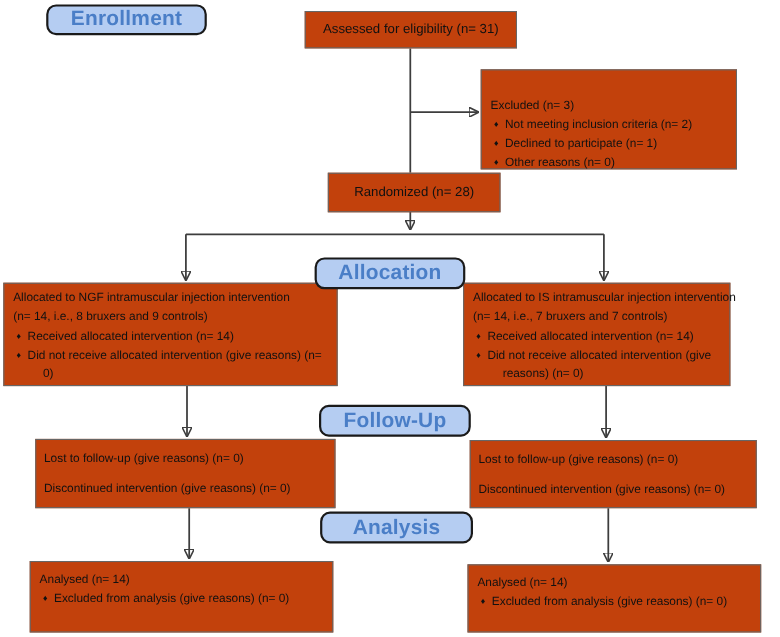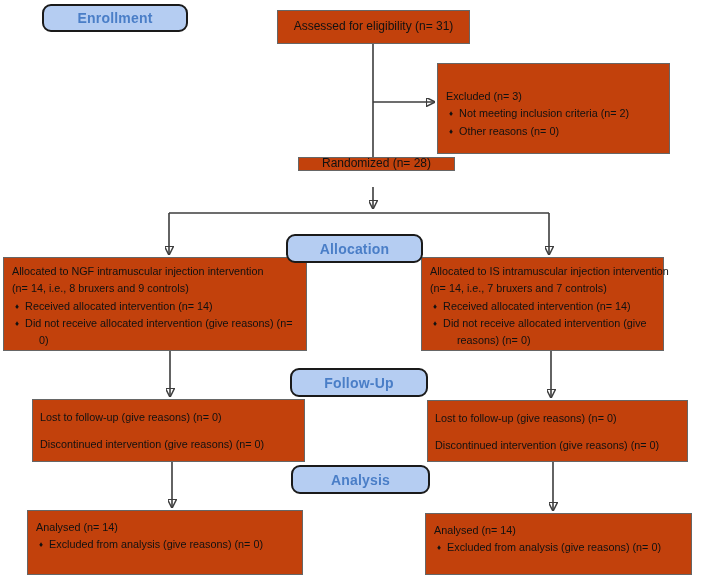--- a/index.html
+++ b/index.html
@@ -21,35 +21,35 @@
     position:absolute;background:#c2410c;border:1.5px solid var(--box-border);
     font-size:10.8px;line-height:1.6;z-index:1;padding:5px 8px;
   }
   .box.center{
     display:flex;align-items:center;justify-content:center;
     font-size:12px;white-space:nowrap;text-align:center;padding:2px 4px;
   }
   .stage-label{
     position:absolute;z-index:2;display:flex;align-items:center;justify-content:center;
     background:var(--label-fill);border:2px solid var(--label-border);border-radius:9px;
-    color:var(--label-text);font-weight:bold;font-size:14px;letter-spacing:.2px;
+    color:var(--label-text);font-weight:bold;font-size:19px;letter-spacing:.2px;
   }
   .no-wrap{white-space:nowrap;}
   .bullet-line{
     margin-left:3px;padding-left:24px;text-indent:-24px;
   }
   .bullet-line .glyph{
     display:inline;font-size:8px;margin-right:6px;vertical-align:1px;color:#111;
   }
   .para-gap{margin-top:10px;}
   
   #lbl-enrollment{left:42px;top:4px;width:146px;height:28px;}
   #box-assessed{left:277px;top:10px;width:193px;height:34px;}
   #box-excluded{left:437px;top:63px;width:233px;height:91px;padding-top:24px;}
-  #box-randomized{left:298px;top:157px;width:157px;height:14px;}
+  #box-randomized{left:298px;top:157px;width:157px;height:36px;}
   #lbl-allocation{left:286px;top:234px;width:137px;height:29px;}
   #box-alloc-left{left:3px;top:257px;width:304px;height:94px;}
   #box-alloc-right{left:421px;top:257px;width:243px;height:94px;}
   #lbl-followup{left:290px;top:368px;width:138px;height:29px;}
   #box-fu-left{left:32px;top:399px;width:273px;height:63px;padding:9px 7px;}
   #box-fu-right{left:427px;top:400px;width:261px;height:62px;padding:9px 7px;}
   #lbl-analysis{left:291px;top:465px;width:139px;height:29px;}
   #box-an-left{left:27px;top:510px;width:276px;height:65px;padding-top:8px;}
   #box-an-right{left:425px;top:513px;width:267px;height:62px;padding-top:8px;}
 </style>
@@ -76,20 +76,21 @@
     <path d="M553 462 L553 510" marker-end="url(#ah)"></path>
   </svg>
 
   <div class="stage-label" id="lbl-enrollment">Enrollment</div>
 
   <div class="box center" id="box-assessed">Assessed for eligibility (n= 31)</div>
 
   <div class="box" id="box-excluded">
     <div class="no-wrap">Excluded (n= 3)</div>
     <div class="bullet-line no-wrap"><span class="glyph">♦</span><span>Not meeting inclusion criteria (n= 2)</span></div>
+    <div class="bullet-line no-wrap"><span class="glyph">♦</span><span>Declined to participate (n= 1)</span></div>
     <div class="bullet-line no-wrap"><span class="glyph">♦</span><span>Other reasons (n= 0)</span></div>
   </div>
 
   <div class="box center" id="box-randomized">Randomized (n= 28)</div>
 
   <div class="stage-label" id="lbl-allocation">Allocation</div>
 
   <div class="box" id="box-alloc-left">
     <div class="no-wrap">Allocated to NGF intramuscular injection intervention</div>
     <div class="no-wrap">(n= 14, i.e., 8 bruxers and 9 controls)</div>

